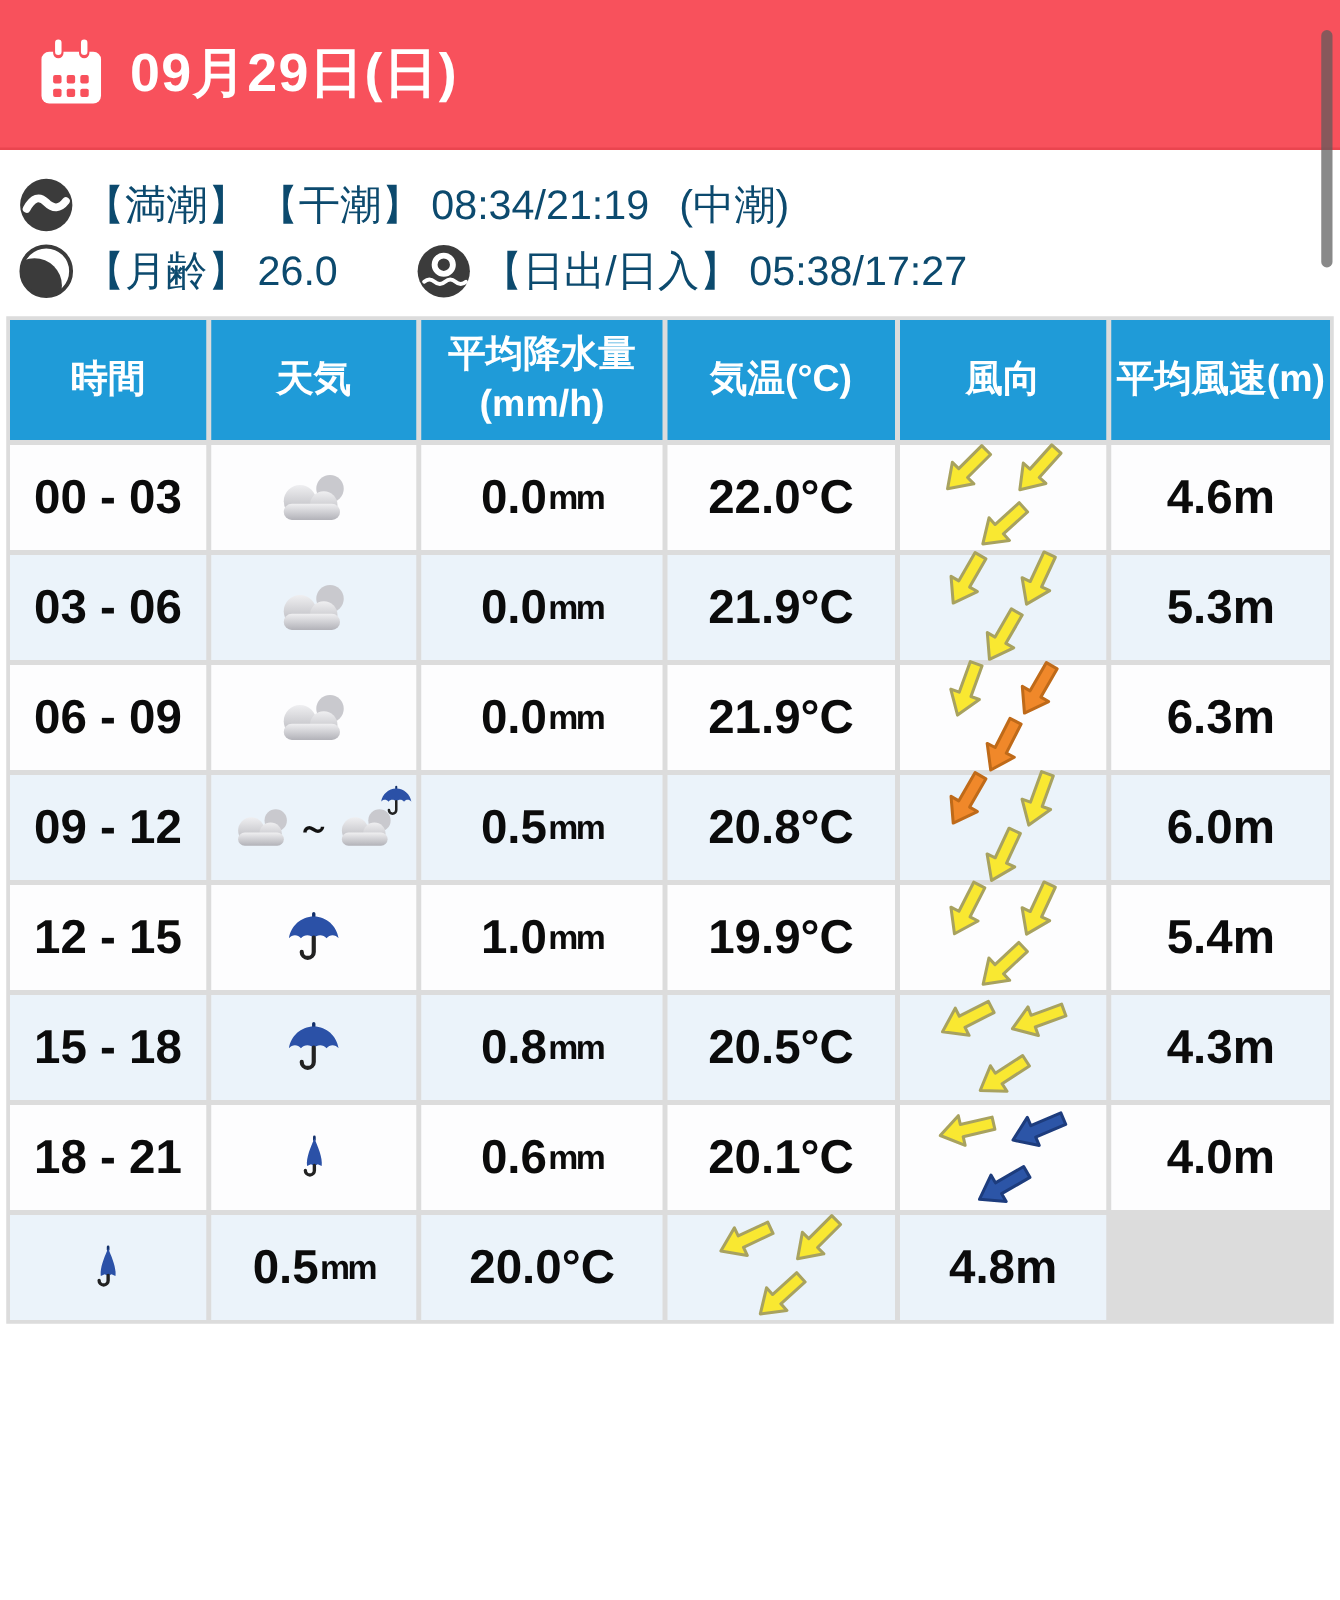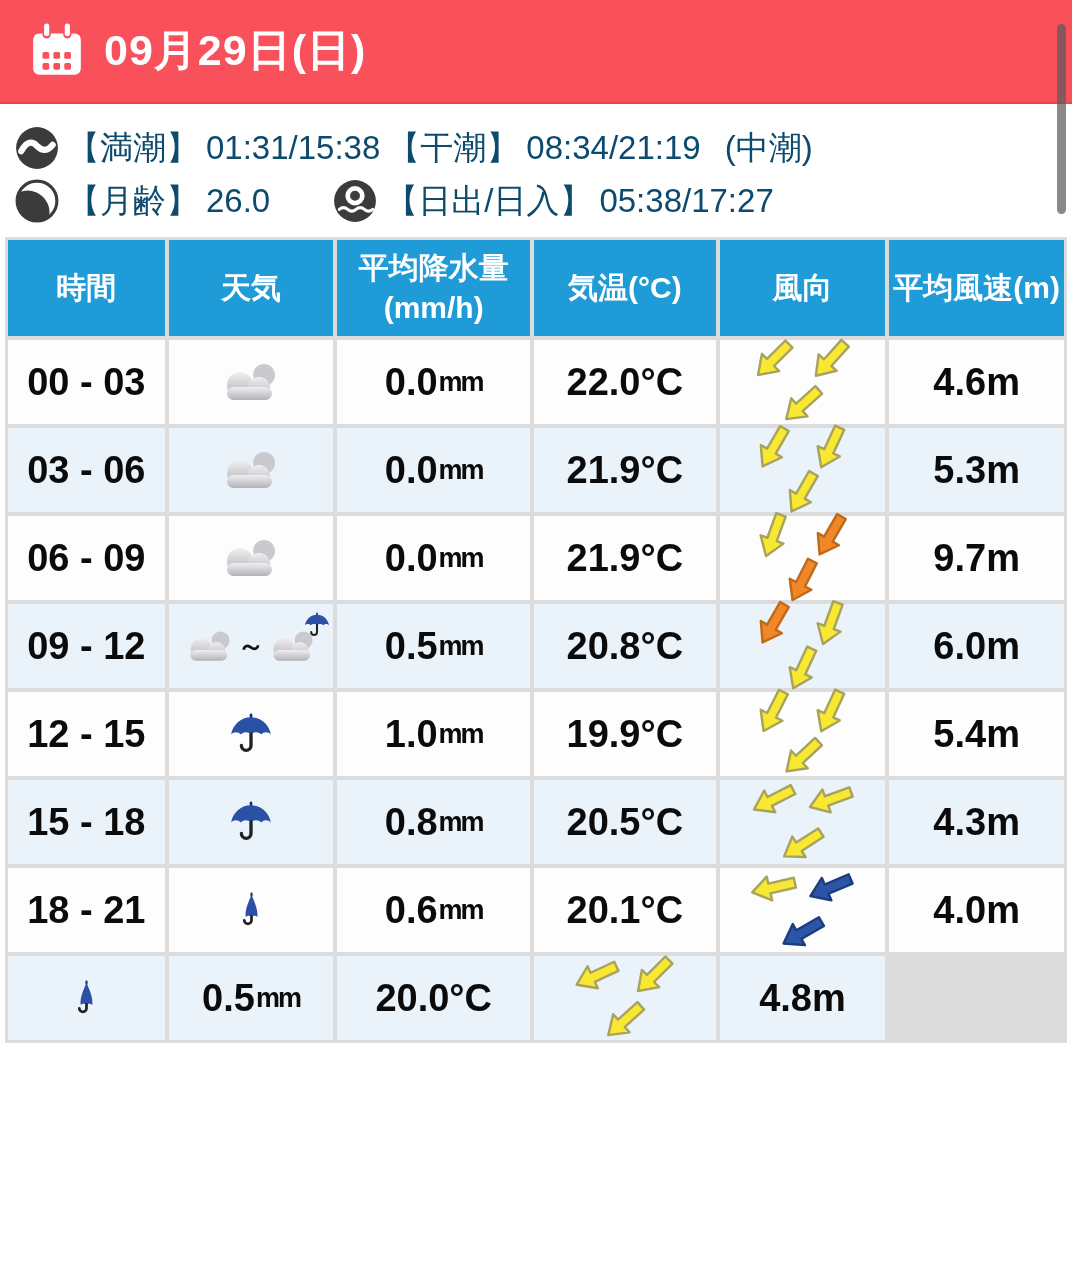--- a/index.html
+++ b/index.html
@@ -3,21 +3,21 @@
 <meta charset="utf-8">
 <style>
   html,body{margin:0;padding:0;}
   body{
     width:1072px;height:1280px;overflow:hidden;position:relative;
     background:#ffffff;
     font-family:"Liberation Sans","DejaVu Sans",sans-serif;
   }
   
   .titlebar{
-    height:104px;background:#F8515C;display:flex;align-items:center;
+    height:120px;background:#F8515C;display:flex;align-items:center;
     padding-left:28px;box-sizing:border-box;border-bottom:2px solid #ea454f;
   }
   .cal-icon{width:58px;height:58px;flex:0 0 auto;}
   .title{color:#fff;font-size:43px;font-weight:bold;margin-left:18px;letter-spacing:1px;}
   
   .scroll-thumb{
     position:absolute;right:6px;top:24px;width:9px;height:190px;border-radius:5px;
     background:#5c5c5c;opacity:.72;z-index:9;
   }
   
@@ -80,21 +80,20 @@
 
   <div class="scroll-thumb"></div>
 
   <section class="infobar">
     <div class="info-line">
       <svg class="icon44" viewBox="0 0 44 44">
         <circle cx="22" cy="22" r="20" fill="#3B3B3B"></circle>
         <path d="M7 25 Q14 12 22 20 T37 19" stroke="#ffffff" stroke-width="6" fill="none" stroke-linecap="round"></path>
       </svg>
       <span class="ilabel">【満潮】</span>
-      <span class="ival">01:31/15:38</span>
       <span class="ilabel">【干潮】</span>
       <span class="ival">08:34/21:19</span>
       <span class="ival tidephase">(中潮)</span>
     </div>
     <div class="info-line">
       <svg class="icon44" viewBox="0 0 44 44">
         <defs>
             <clipPath id="mclip">
               <circle cx="22" cy="22" r="18.5"></circle>
             </clipPath>
@@ -260,21 +259,21 @@
             <svg class="warrow" viewBox="0 0 48 48" style="transform:rotate(-15deg)">
   <path d="M34.8 6.8 L41.2 13.2 L24.5 29.9 L29.1 34.5 L10 38 L13.5 18.9 L18.1 23.5 Z" fill="#F0882A" stroke="#BF6A19" stroke-width="2.2" stroke-linejoin="round"></path>
             </svg>
           </div>
           <div class="wind-bot">
             <svg class="warrow" viewBox="0 0 48 48" style="transform:rotate(-18deg)">
   <path d="M34.8 6.8 L41.2 13.2 L24.5 29.9 L29.1 34.5 L10 38 L13.5 18.9 L18.1 23.5 Z" fill="#F0882A" stroke="#BF6A19" stroke-width="2.2" stroke-linejoin="round"></path>
             </svg>
           </div>
         </div>
-      <div class="cell c-speed">9.7m</div>
+      <div class="cell c-speed">6.3m</div>
     </div>
 
     <div class="trow data alt">
       <div class="cell c-time">09 - 12</div>
       <div class="cell c-weather">
           <span class="wgroup">
             <span class="cloudrain">
               <svg class="wicon" width="52" height="38" viewBox="0 0 64 46">
     <defs>
                   <linearGradient id="cg4" x1="0" y1="0" x2="0" y2="1">

